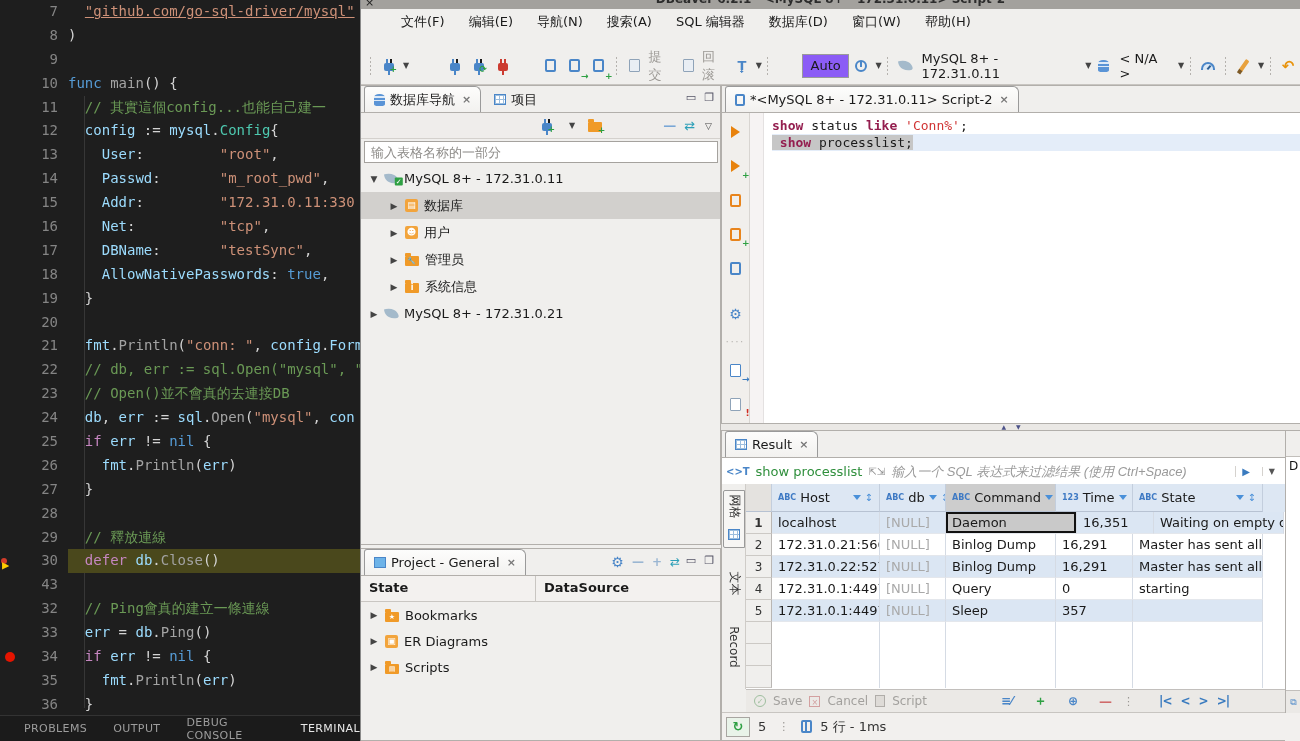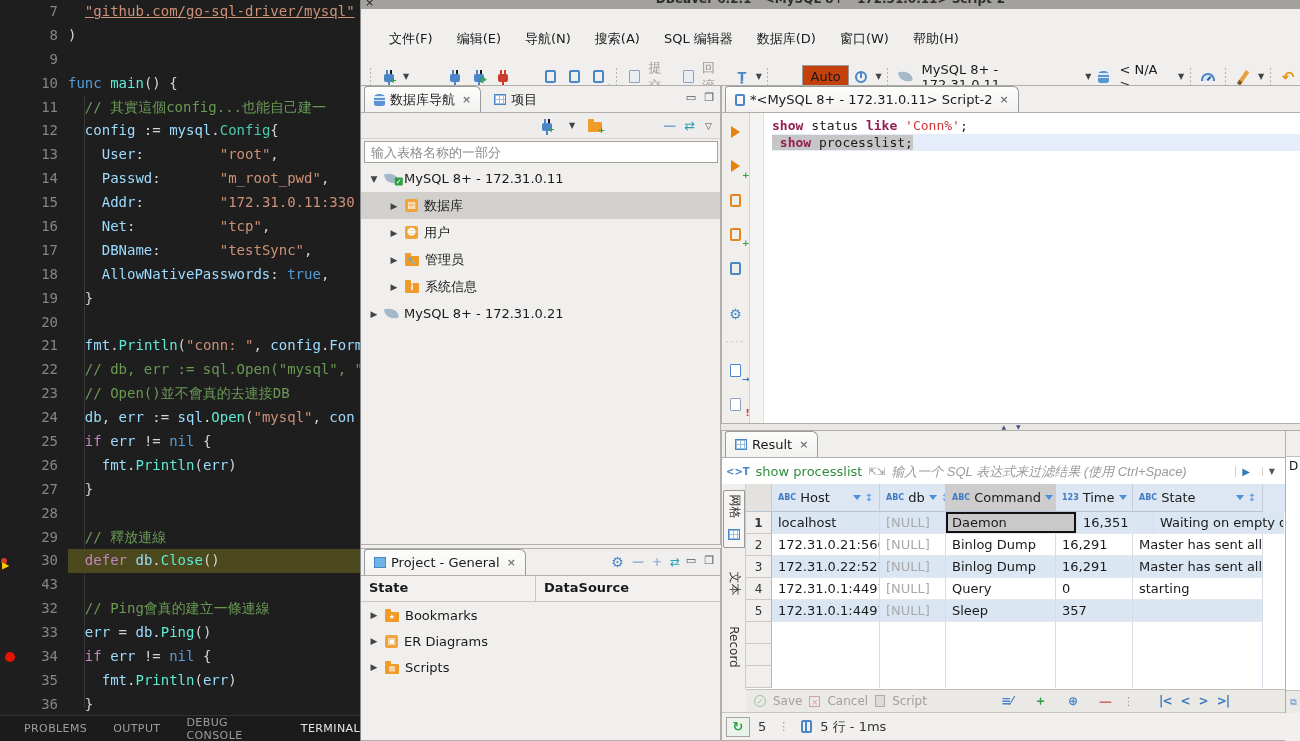--- a/index.html
+++ b/index.html
@@ -13,39 +13,39 @@
   .cl .ln { width:52px; min-width:52px; text-align:right; padding-right:10px; color:#858585; font-size:14px; }
   .cl .gut { width:16px; min-width:16px; position:relative; }
   .cl .ct { flex:1; overflow:hidden; }
   .cl.cur .ct { background:#4a481c; }
   .bp-dot { position:absolute; left:5px; top:50%; margin-top:-5px; width:10px; height:10px; border-radius:50%; background:#e51400; }
   .cur-arrow { position:absolute; left:2px; top:50%; margin-top:-7px; color:#ffcc00; font-size:12px; }
   .cur-arrow::before { content:""; position:absolute; left:-1px; top:4px; width:6px; height:6px; border-radius:50%; background:#d23c2a; }
   .cur-arrow span { position:relative; }
   .indent-guide { position:absolute; left:84px; top:96px; width:1px; height:612px; background:#373737; }
   .tok-p{color:#d4d4d4}.tok-k{color:#569cd6}.tok-kc{color:#c586c0}.tok-s{color:#ce9178}
-  .tok-su{color:#ce9178;text-decoration:underline}.tok-c{color:#6a9955}.tok-fn{color:#5eead4}
+  .tok-su{color:#ce9178;text-decoration:underline}.tok-c{color:#6a9955}.tok-fn{color:#a3a3a3}
   .tok-v{color:#9cdcfe}.tok-ty{color:#4ec9b0}
   #vs-bottom { position:absolute; left:0; bottom:0; width:100%; height:26px; background:#1b1b1b; border-top:1px solid #333; display:flex; align-items:center; gap:26px; padding-left:24px; }
   .vs-tab { font-size:11px; letter-spacing:.4px; color:#9d9d9d; cursor:pointer; }
   .vs-tab.active { color:#e7e7e7; }
 
   
   #dbeaver { position:absolute; left:360px; top:0; width:940px; height:741px; background:#f0efed; border-left:1px solid #8a8a8a; font-size:13px; color:#1a1a1a; }
   #db-titlebar { height:9px; background:#a3a19d; overflow:hidden; position:relative; }
   #db-titlebar .ttl { position:absolute; left:0; right:0; top:-8px; text-align:center; font-size:12px; color:#2c2c2c; font-weight:bold; }
   #db-titlebar .wclose { position:absolute; left:4px; top:-4px; font-size:11px; color:#222; }
-  #db-menubar { height:38px; display:flex; align-items:center; padding-left:16px; background:#f0efed;margin-top:11px; }
+  #db-menubar { height:38px; display:flex; padding-left:28px; background:#f0efed; }
   .menu-item { padding:4px 12px; cursor:pointer; }
   #db-toolbar { height:38px; display:flex; align-items:center; background:#f0efed; border-bottom:1px solid #c8c5c1; padding-left:4px; }
   .tsep { width:6px; height:20px; margin:0 3px; background:radial-gradient(circle,#b5b2ae 1px,transparent 1px); background-size:3px 4px; background-position:center; background-repeat:repeat-y; }
   .tbtn { display:inline-flex; align-items:center; justify-content:center; min-width:22px; height:24px; margin:0 1px; cursor:pointer; position:relative; }
   .ddv { font-size:8px; color:#444; margin-left:2px; cursor:pointer; }
   .gray-label { color:#9b9894; margin:0 2px; }
-  #auto-box { width:48px; height:24px; background:#c2410c; border:1px solid #9a9a9a; display:flex; align-items:center; justify-content:center; cursor:pointer;margin-left:28px; }
+  #auto-box { width:48px; height:24px; background:#8b5cf6; border:1px solid #9a9a9a; display:flex; align-items:center; justify-content:center; cursor:pointer;margin-left:28px; }
   .conn-label { margin:0 4px; cursor:pointer; }
 
   
   .plug { width:10px; height:8px; border-radius:2px; background:#4a86c8; position:relative; margin-top:3px; }
   .plug::before { content:""; position:absolute; top:-4px; left:2px; width:2px; height:4px; background:inherit; box-shadow:4px 0 0 0; color:inherit; }
   .plug::after { content:""; position:absolute; bottom:-4px; left:4px; width:2px; height:4px; background:inherit; }
   .plug.red { background:#cc3b30; }
   .plug.red::before { box-shadow:4px 0 0 0 #cc3b30; }
   .badge { position:absolute; right:-3px; bottom:-3px; font-size:9px; font-weight:bold; color:#2ea043; line-height:1; }
   .badge.blue { color:#3a7bbf; }

